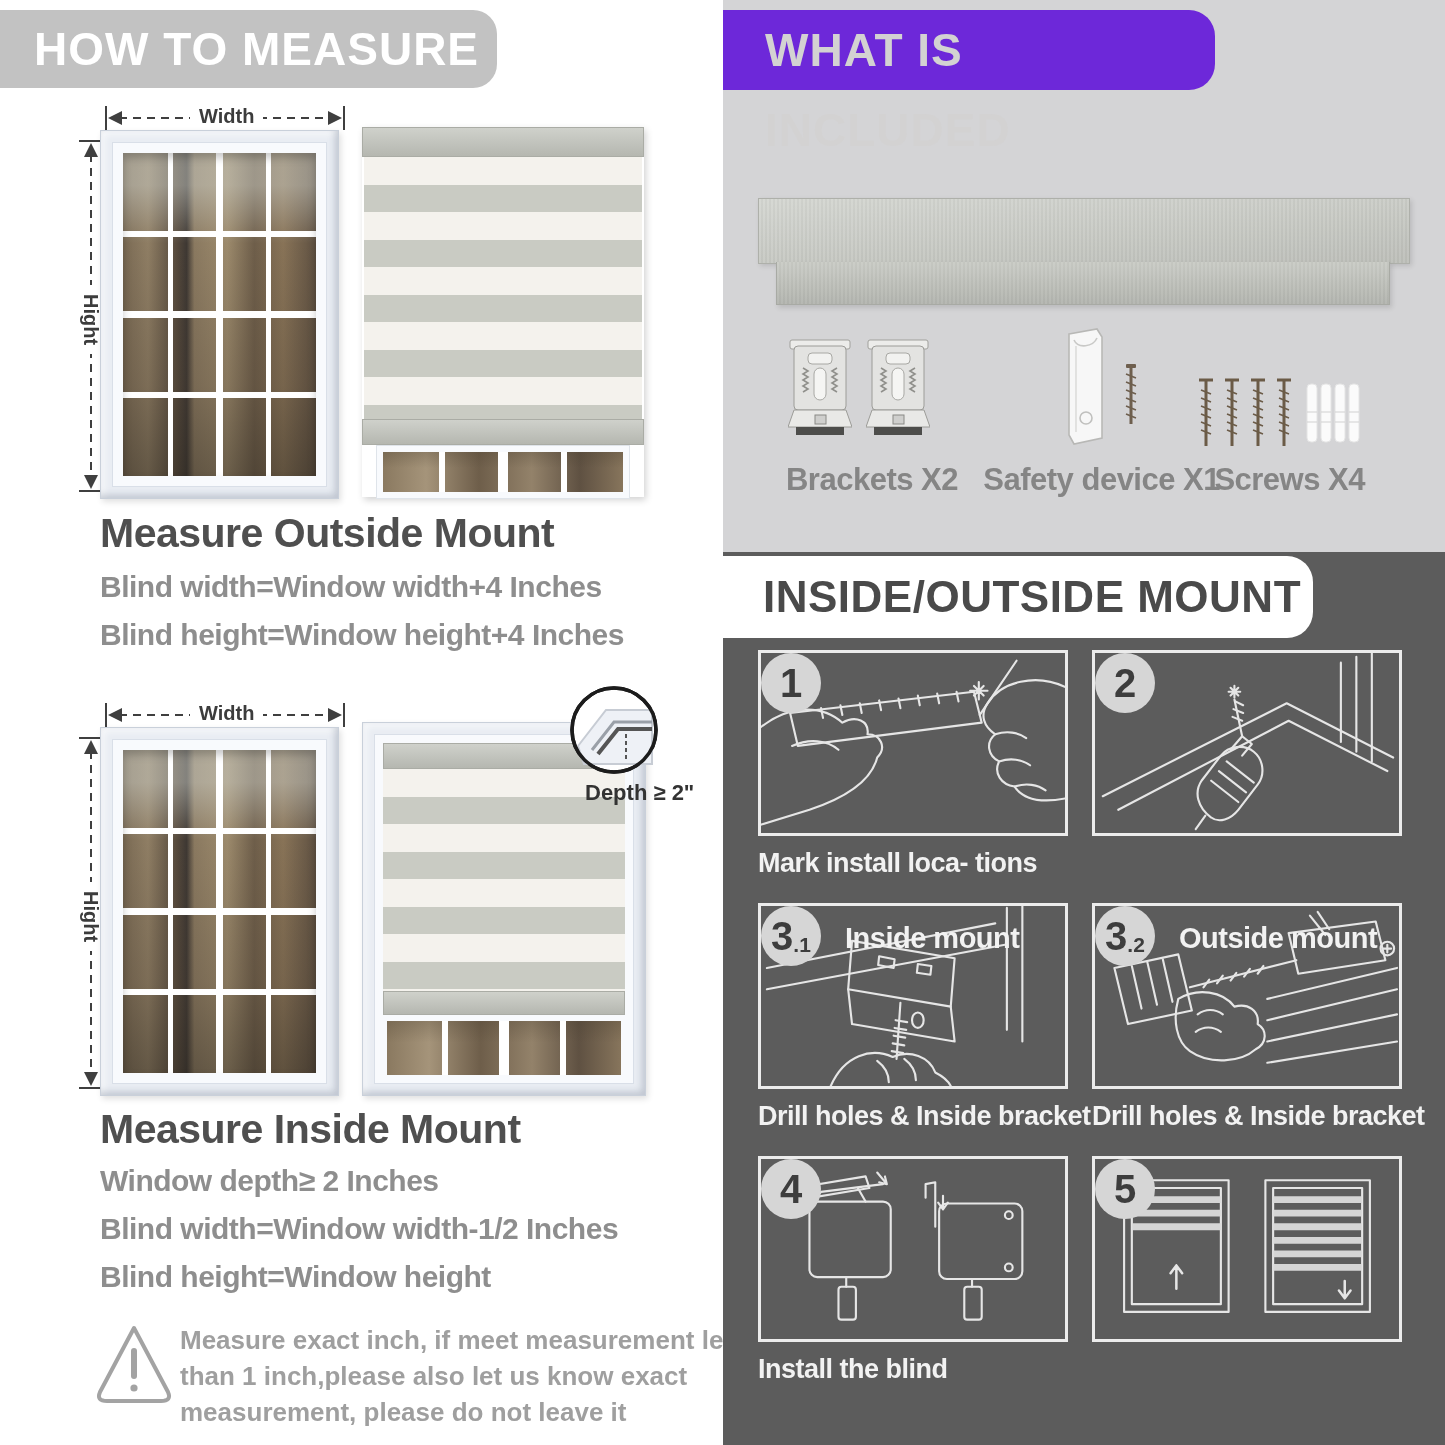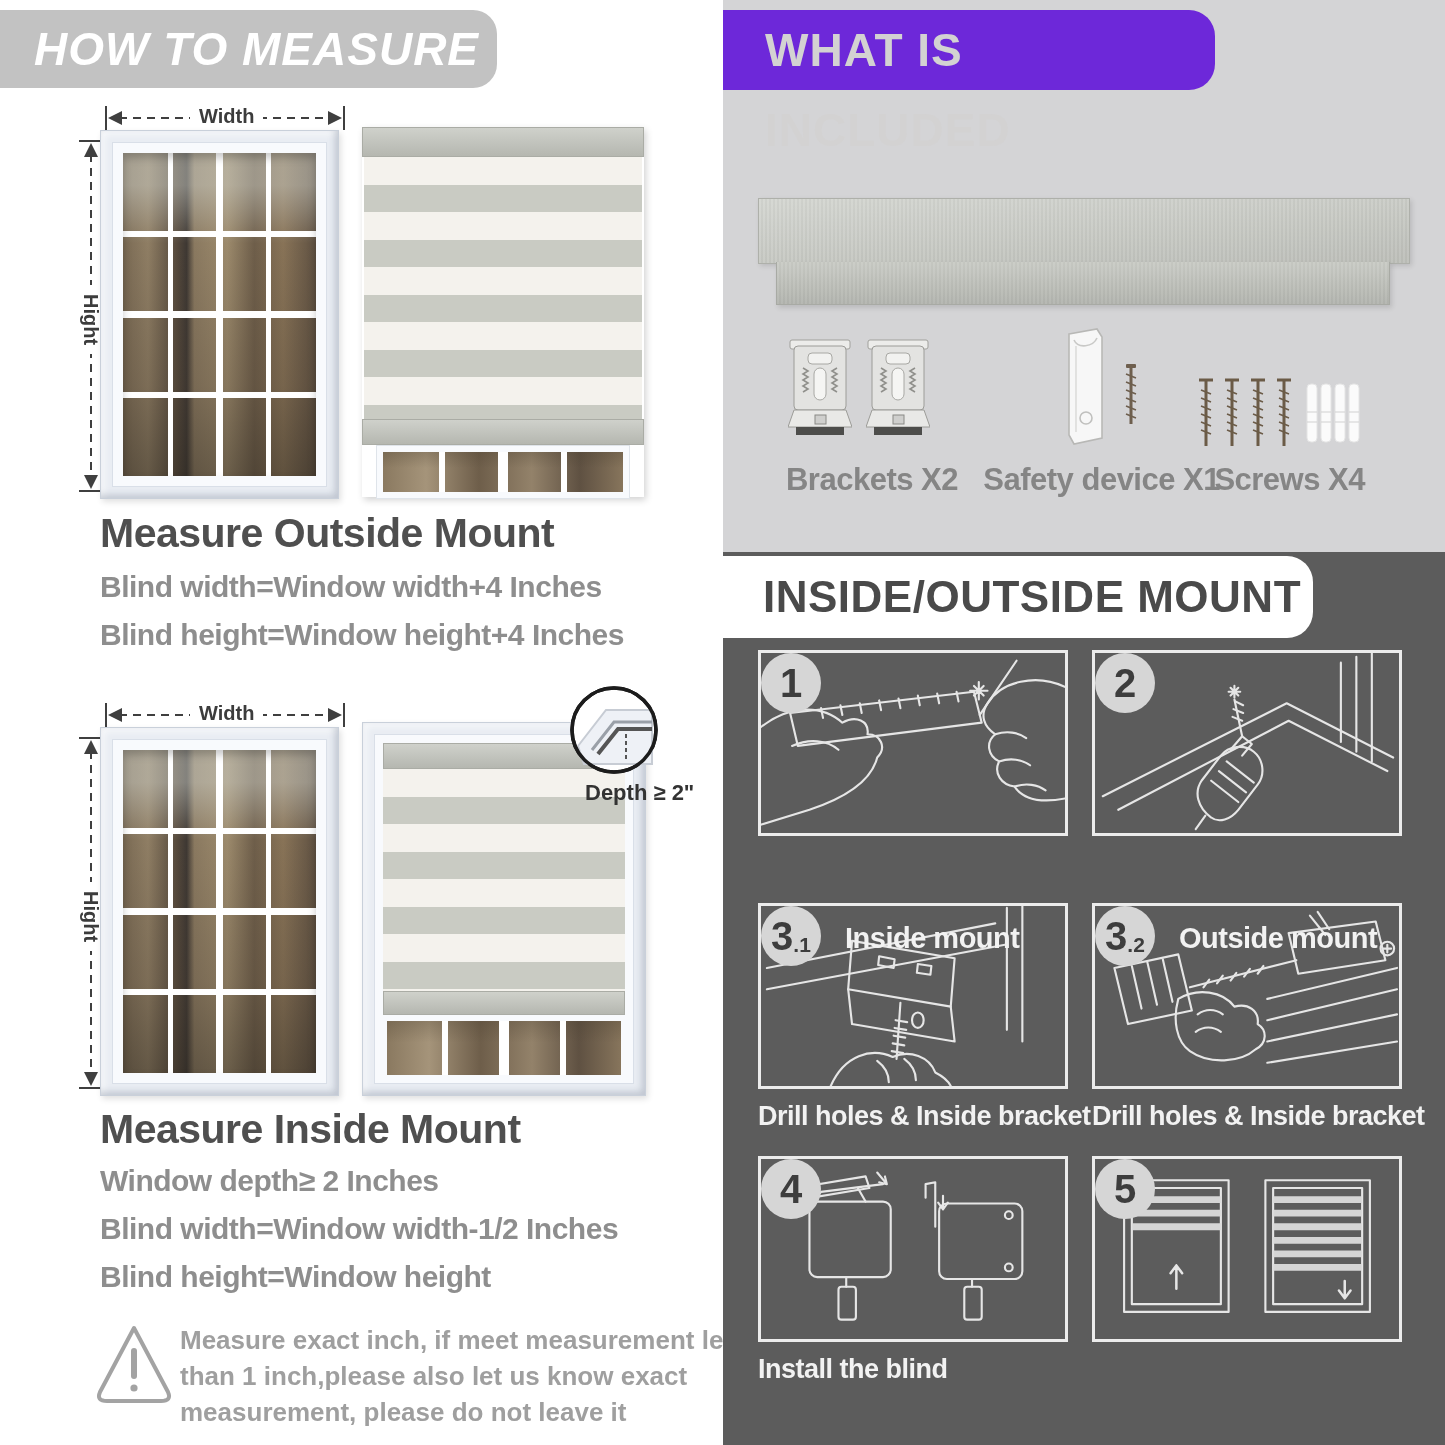--- a/index.html
+++ b/index.html
@@ -10,21 +10,20 @@
     -webkit-font-smoothing:antialiased;
   }
   .abs{position:absolute;}
 
   
   .banner-left{
     left:0;top:10px;width:497px;height:78px;background:#c2c2c2;
     border-radius:0 24px 24px 0;color:#ffffff;font-weight:700;
     font-size:46px;line-height:78px;padding-left:34px;letter-spacing:1px;
     box-sizing:border-box;
-    font-style:italic;
   }
   .h-title{font-size:41px;font-weight:700;color:#4f4f4f;letter-spacing:-0.5px;white-space:nowrap;}
   .h-line{font-size:30px;font-weight:700;color:#8e8e8e;letter-spacing:-0.5px;white-space:nowrap;}
   .dim-label{font-size:20px;font-weight:700;color:#3c3c3c;background:#ffffff;padding:0 9px;white-space:nowrap;}
   .hight-label{transform:rotate(90deg);transform-origin:0 0;}
   .depth-label{font-size:22px;font-weight:700;color:#333333;white-space:nowrap;}
   .warn-line{font-size:26px;font-weight:700;color:#9f9f9f;line-height:36px;white-space:nowrap;}
 
   
   .window{
@@ -290,20 +289,21 @@
         <path d="M314,36 C282,20 246,30 232,52 C224,64 228,76 240,84 C230,92 232,106 244,112 C238,124 246,136 260,138 C268,150 284,156 314,150"></path>
         <path d="M240,84 C252,80 264,82 272,88 M244,112 C256,108 268,110 276,116 M260,138 C272,134 284,136 292,142"></path>
         <path d="M262,8 L224,64"></path>
         <path d="M218,34 l10,10 M228,34 l-10,10 M223,30 l0,18 M214,39 l18,0"></path>
       </g>
     </svg>
     <div class="badge">
       <span>1</span>
     </div>
   </div>
+  <div class="abs caption" style="left:35px;top:296px">Mark install loca- tions</div>
 
   <div class="abs panel" style="left:369px;top:98px">
     <svg class="pdraw" viewBox="0 0 310 186">
       <g stroke="#e6e6e6" stroke-width="2.2" fill="none" stroke-linecap="round" stroke-linejoin="round">
         <path d="M6,148 L196,52 L306,108"></path>
         <path d="M22,162 L198,70 L300,122"></path>
         <path d="M252,10 L252,92 M268,4 L268,102 M284,0 L284,112"></path>
         <path d="M118,170 C104,160 100,144 108,132 L128,106 C136,96 152,94 162,102 C172,110 174,126 166,136 L146,162 C138,172 126,176 118,170 Z"></path>
         <path d="M118,132 l28,22 M126,122 l28,22 M134,112 l28,22"></path>
         <path d="M138,100 L150,86 L160,94 L150,106"></path>

